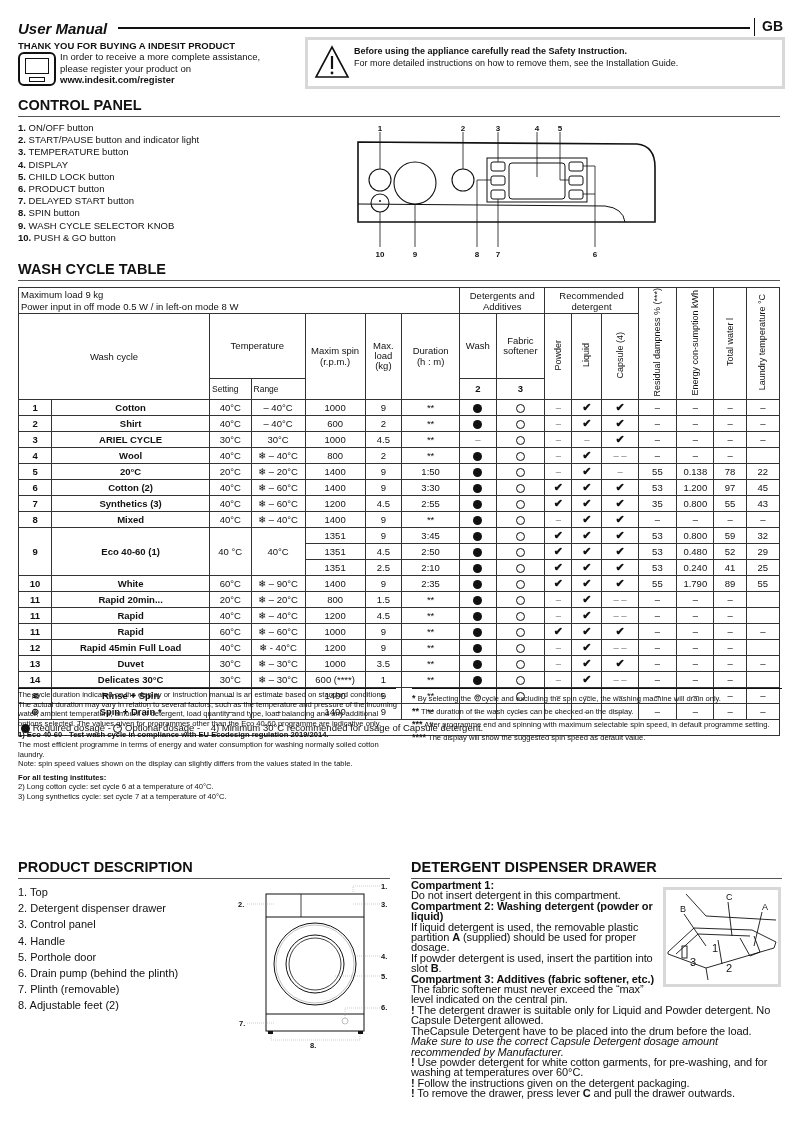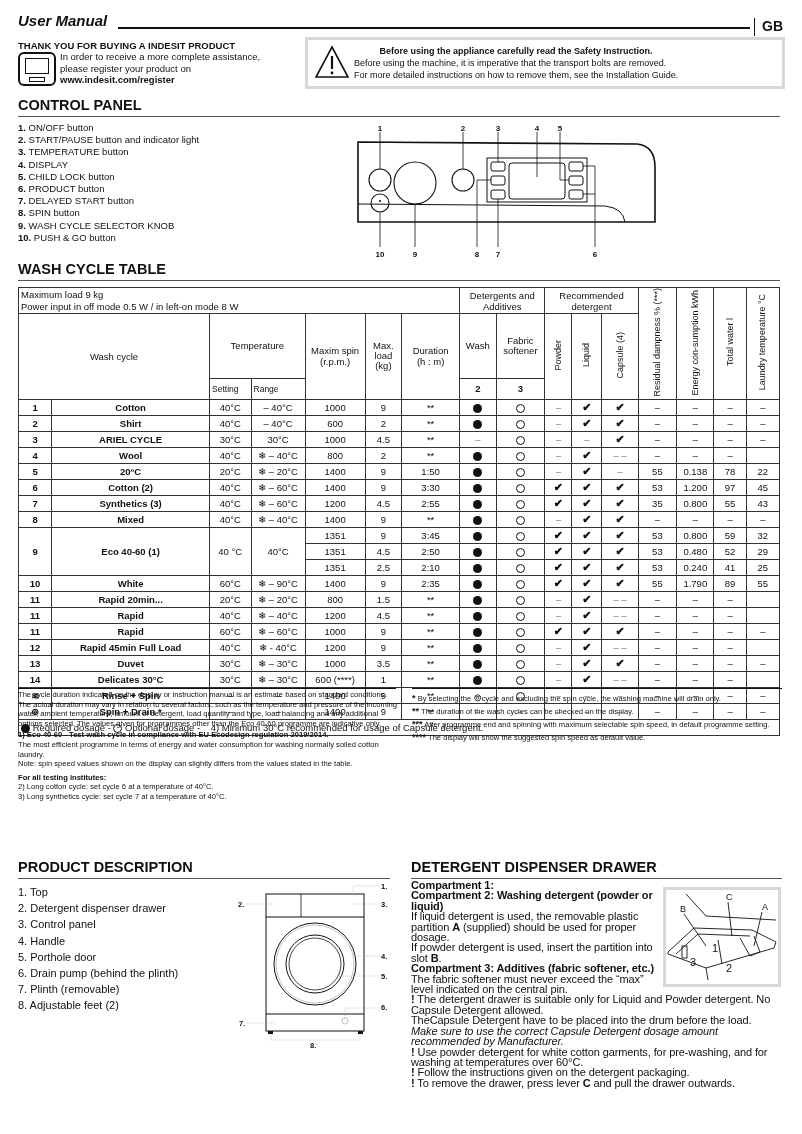--- a/index.html
+++ b/index.html
@@ -1,31 +1,31 @@
 <!DOCTYPE html>
 <html><head>
 <meta charset="utf-8">
 <style>
   * { box-sizing: border-box; margin: 0; padding: 0; }
   body { width: 802px; height: 1134px; background: #fff; color: #111; font-family: "Liberation Sans", sans-serif; position: relative; overflow: hidden; font-size: 10px; }
   .abs { position: absolute; }
-  .hdr-title { left: 18px; top: 12px; font-size: 15px; font-weight: bold; font-style: italic; }
+  .hdr-title { left: 18px; top: 20px; font-size: 15px; font-weight: bold; font-style: italic; }
   .hdr-line { left: 118px; top: 27px; width: 632px; height: 2px; background: #111; }
   .hdr-tick { left: 754px; top: 18px; width: 1px; height: 18px; background: #111; }
   .hdr-gb { left: 762px; top: 18px; font-size: 14px; font-weight: bold; }
   .thank-title { left: 18px; top: 40px; font-size: 9.5px; font-weight: bold; }
   .reg-icon { left: 18px; top: 52px; width: 38px; height: 34px; border: 2px solid #111; border-radius: 6px; }
   .reg-icon .scr { position: absolute; left: 5px; top: 4px; width: 24px; height: 16px; border: 1.5px solid #111; }
   .reg-icon .kb { position: absolute; left: 9px; top: 23px; width: 16px; height: 5px; border: 1px solid #111; }
   .reg-text { left: 60px; top: 51px; font-size: 9.5px; line-height: 11.5px; width: 240px; }
   .reg-text b { font-weight: bold; }
   .safety-box { left: 305px; top: 37px; width: 480px; height: 52px; border: 3px solid #d8d8d8; background: #fff; }
   .warn-icon { position: absolute; left: 6px; top: 4px; width: 36px; height: 36px; }
   .safety-text { position: absolute; left: 46px; top: 5px; font-size: 9px; line-height: 12px; }
-  .safety-text .b { font-weight: bold; text-align: center; }
+  .safety-text .b { font-weight: bold; }
   .sec-title { font-size: 14.5px; font-weight: bold; }
   .sec-rule { height: 1px; background: #555; }
   .cp-list { left: 18px; top: 122px; font-size: 9.5px; line-height: 12.2px; }
   .cp-list .num { font-weight: bold; }
   table.wct { position: absolute; left: 18px; top: 287px; width: 762px; border-collapse: collapse; font-size: 9.5px; }
   table.wct td { border: 1px solid #333; text-align: center; padding: 0 1px; height: 16px; white-space: nowrap; overflow: hidden; }
   table.wct td.l { text-align: left; padding-left: 2px; }
   table.wct td.b { font-weight: bold; }
   .vert { writing-mode: vertical-rl; transform: rotate(180deg); font-size: 9px; line-height: 9px; display: inline-block; }
   .dot { display: inline-block; width: 9px; height: 9px; border-radius: 50%; background: #111; vertical-align: middle; }
@@ -62,21 +62,20 @@
 </div>
 
 <div class="abs safety-box">
   <svg class="warn-icon" viewBox="0 0 36 36">
     <path d="M18 3 L34 33 L2 33 Z" fill="none" stroke="#111" stroke-width="1.6"></path>
     <line x1="18" y1="12" x2="18" y2="25" stroke="#111" stroke-width="2.2"></line>
     <circle cx="18" cy="29" r="1.4" fill="#111"></circle>
   </svg>
   <div class="safety-text">
     <div class="b">Before using the appliance carefully read the Safety Instruction.</div>
-    <div>Before using the machine, it is imperative that the transport bolts are removed.</div>
     <div>For more detailed instructions on how to remove them, see the Installation Guide.</div>
   </div>
 </div>
 
 <div class="abs sec-title" style="left:18px;top:97px;">CONTROL PANEL</div>
 <div class="abs sec-rule" style="left:18px;top:116px;width:762px;"></div>
 <div class="abs cp-list">
   <div><span class="num">1.</span> <span>ON/OFF button</span></div>
   <div><span class="num">2.</span> <span>START/PAUSE button and indicator light</span></div>
   <div><span class="num">3.</span> <span>TEMPERATURE button</span></div>
@@ -645,20 +644,21 @@
       <text x="60" y="10">C</text>
       <text x="96" y="20">A</text>
       <text x="46" y="62" font-size="11">1</text>
       <text x="60" y="82" font-size="11">2</text>
       <text x="24" y="76" font-size="11">3</text>
     </g>
   </svg>
 </div>
 <div class="abs ddd-text">
   <div class="b">Compartment 1:</div>
+  <div>Do not insert detergent in this compartment.</div>
   <div class="b" style="width:250px;">Compartment 2: Washing detergent (powder or liquid)</div>
   <div style="width:250px;"><span>If liquid detergent is used, the removable plastic partition </span><b>A</b><span> (supplied) should be used for proper dosage.</span></div>
   <div style="width:250px;"><span>If powder detergent is used, insert the partition into slot </span><b>B</b><span>.</span></div>
   <div class="b">Compartment 3: Additives (fabric softener, etc.)</div>
   <div style="width:250px;">The fabric softener must never exceed the “max” level indicated on the central pin.</div>
   <div><b>!</b> <span>The detergent drawer is suitable only for Liquid and Powder detergent. No Capsule Detergent allowed.</span></div>
   <div>TheCapsule Detergent have to be placed into the drum before the load.</div>
   <div class="i">Make sure to use the correct Capsule Detergent dosage amount recommended by Manufacturer.</div>
   <div><b>!</b> <span>Use powder detergent for white cotton garments, for pre-washing, and for washing at temperatures over 60°C.</span></div>
   <div><b>!</b> <span>Follow the instructions given on the detergent packaging.</span></div>

